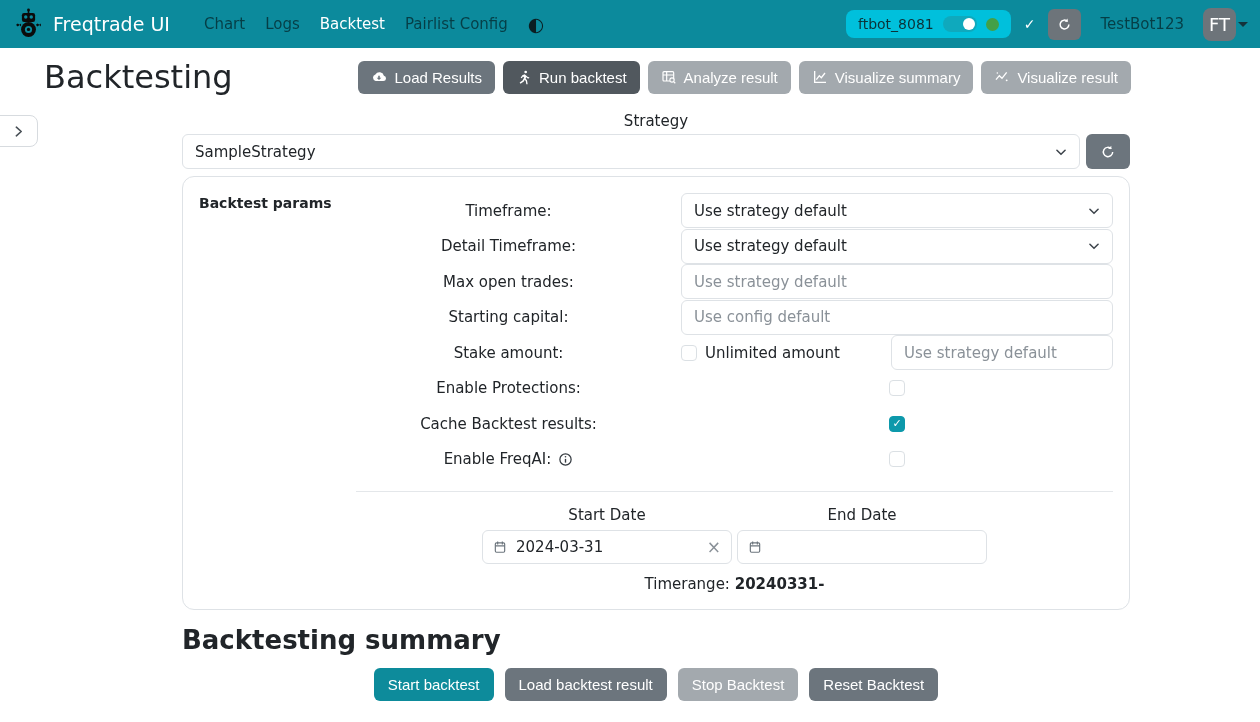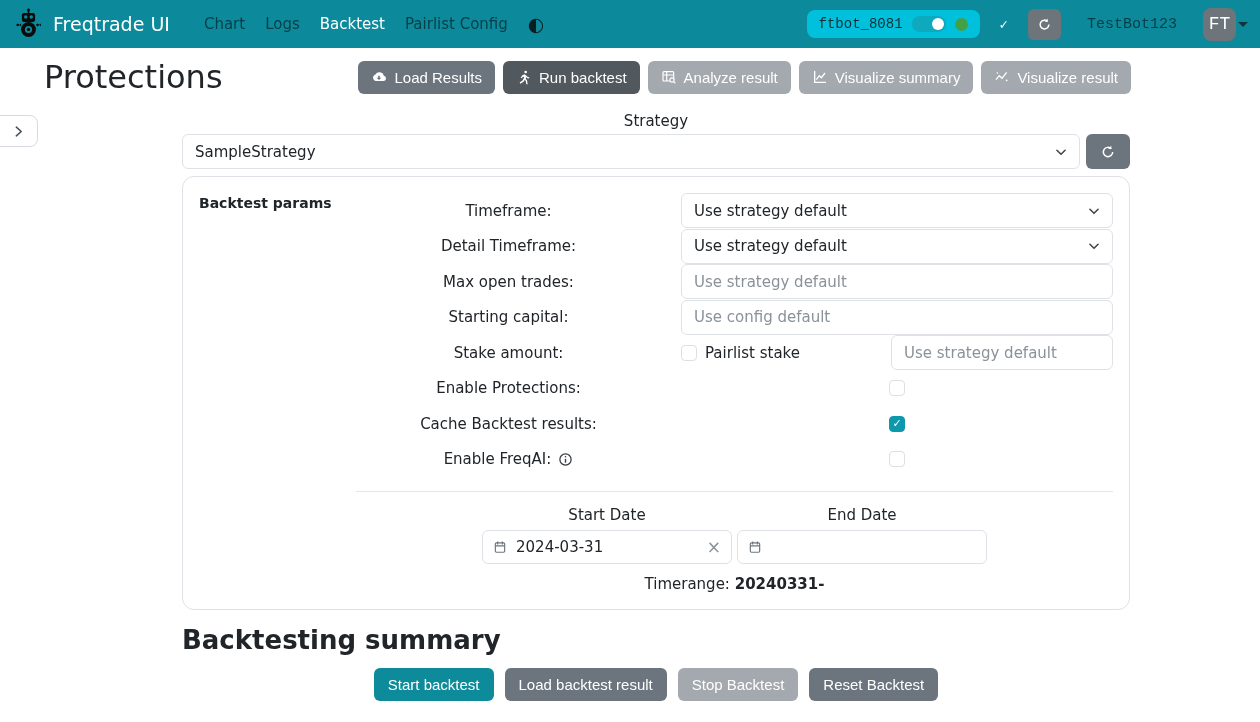--- a/index.html
+++ b/index.html
@@ -6,21 +6,21 @@
   html,body { width:1260px; height:722px; background:#fff; overflow:hidden;
     font-family:"DejaVu Sans","Liberation Sans",sans-serif; color:#212529; }
   body { position:relative; }
 
   
   .navbar { height:48px; background:#0c8a9c; display:flex; align-items:center; padding:0 12px; }
   .brand { display:flex; align-items:center; gap:8px; font-size:19px; color:#ffffff; margin-right:24px; cursor:pointer; }
   .nav-link { font-size:15px; color:rgba(0,0,0,.55); padding:0 10px; cursor:pointer; text-decoration:none; }
   .nav-link.active { color:#fff; }
   .theme-btn { margin-left:10px; color:#0b1e22; font-size:19px; line-height:1; cursor:pointer; }
-  .nav-right { margin-left:auto; display:flex; align-items:center; gap:18px;font-family:Liberation Mono, monospace; }
+  .nav-right { margin-left:auto; display:flex; align-items:center; gap:11px; }
   .bot-pill { display:flex; align-items:center; gap:9px; background:#00c0dc; border-radius:8px; padding:6px 12px; }
   .bot-pill .bot-name { font-size:14px; color:#0c3238; }
   .toggle { width:34px; height:16px; border-radius:8px; background:#0fa9bd; position:relative; cursor:pointer; }
   .toggle .knob { position:absolute; right:2px; top:2px; width:12px; height:12px; border-radius:50%; background:#fff; }
   .online-dot { width:13px; height:13px; border-radius:50%; background:#43a047; }
   .nav-check { color:#fff; font-size:14px; margin:0 2px; }
   .nav-iconbtn { width:33px; height:31px; border-radius:6px; background:#6d747a; color:#fff;
     display:flex; align-items:center; justify-content:center; cursor:pointer; border:none; }
   .bot-login { font-size:15px; color:rgba(0,0,0,.55); padding:0 8px; }
   .avatar { width:33px; height:33px; border-radius:8px; background:#6d747a; color:#fff; font-size:18px;
@@ -136,21 +136,21 @@
     </button>
     <span class="bot-login">TestBot123</span>
     <div style="display:flex;align-items:center;">
       <span class="avatar">FT</span>
       <span class="caret"></span>
     </div>
   </div>
 </nav>
 
 <div class="page-header">
-  <div class="page-title">Protections</div>
+  <div class="page-title">Backtesting</div>
   <button class="hbtn">
     <span>
       <svg width="16" height="16" viewBox="0 0 24 24" fill="currentColor">
         <path d="M19.4 10.1A7 7 0 0 0 6.6 8.3 5 5 0 0 0 7 18h11.5a4 4 0 0 0 .9-7.9zM12 16.5 8.5 13h2.3v-3h2.4v3h2.3z" fill-rule="evenodd"></path>
       </svg>
     </span>
     <span>Load Results</span>
   </button>
   <button class="hbtn pressed">
     <span>
@@ -269,21 +269,21 @@
         <div class="fctrl">
           <input class="ctl" placeholder="Use config default" style="">
         </div>
       </div>
 
       <div class="frow">
         <div class="flabel">Stake amount:</div>
         <div class="fctrl">
           <div class="stakegrp">
             <span class="checkbox"></span>
-            <span>Pairlist stake</span>
+            <span>Unlimited amount</span>
           </div>
           <input class="ctl" style="flex: 1 1 0%; width: auto;" placeholder="Use strategy default">
         </div>
       </div>
 
       <div class="frow">
         <div class="flabel">Enable Protections:</div>
         <div class="fctrl center-ctl">
           <span class="checkbox"></span>
         </div>

